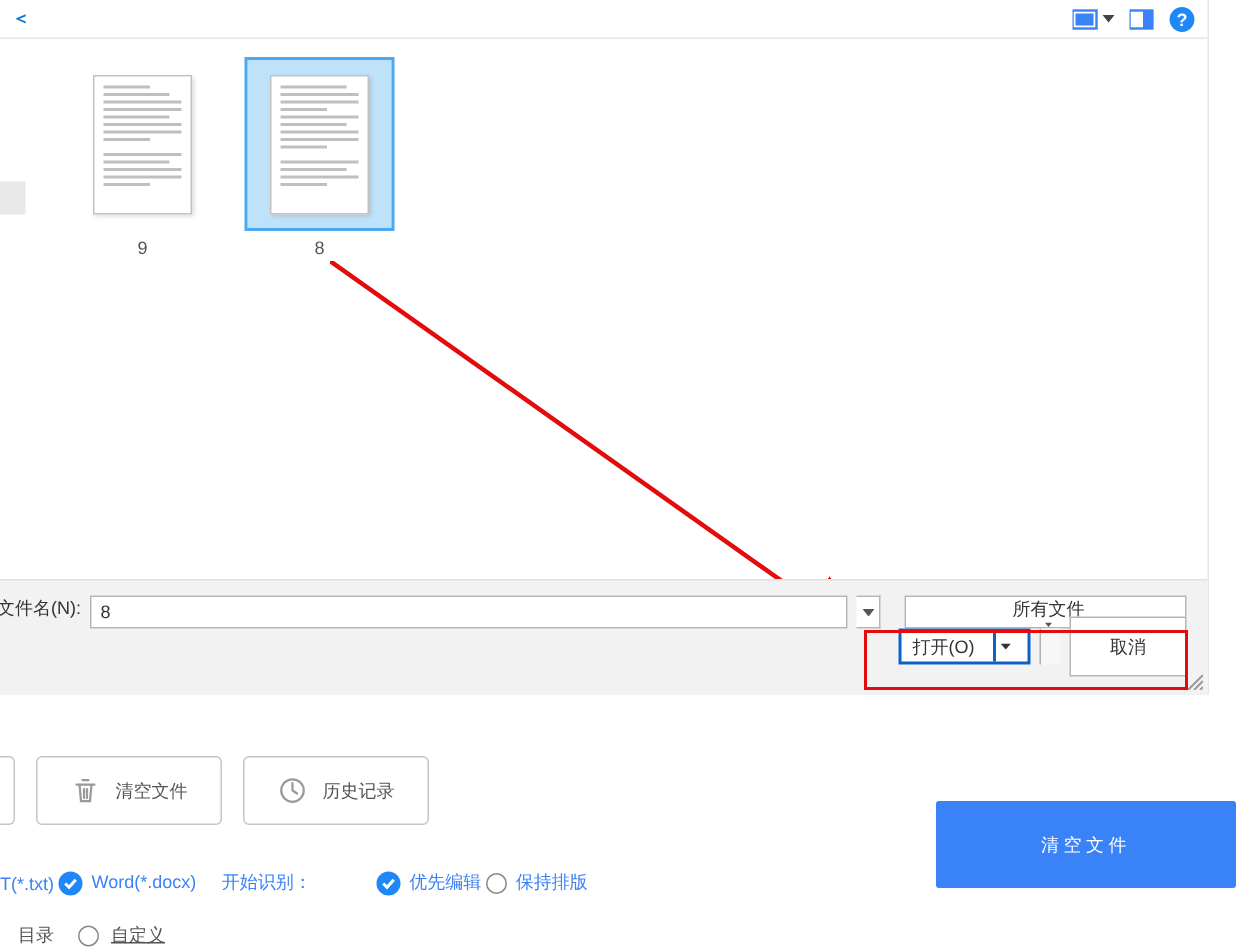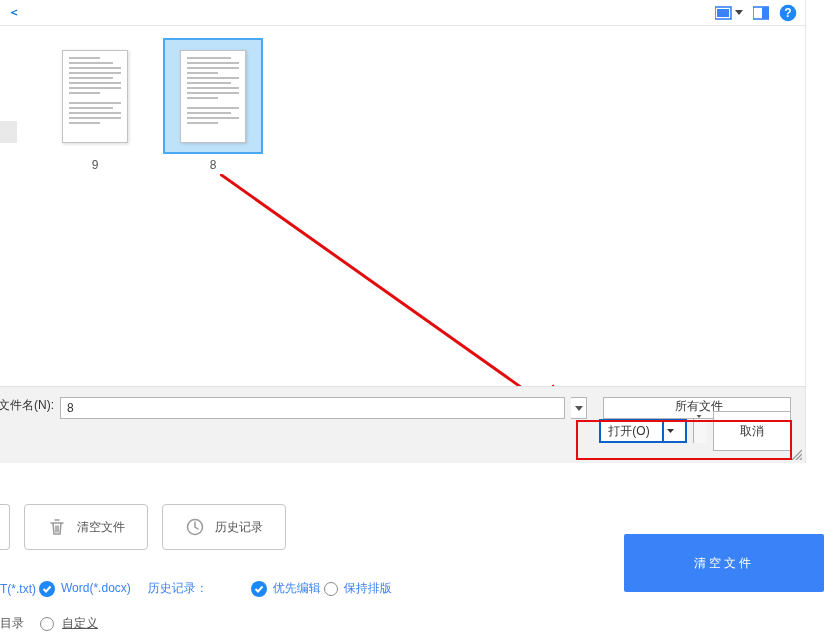--- a/index.html
+++ b/index.html
@@ -222,21 +222,21 @@
 
     .radio {
       width: 14px; height: 14px; border-radius: 50%;
       border: 1px solid #888;
       display: inline-flex; align-items: center; justify-content: center;
       background:#fff;
     }
 
     .line2 {
       margin-top: 18px;
-      padding-left: 0;
+      padding-left: 12px;
       display: flex; align-items: center; gap: 16px;
       color: #555;
       font-size: 14px;
     }
 
     .primary-btn {
       position: absolute;
       right: 10px; top: 52px;
       width: 200px; height: 58px;
       background: #3a82f8;
@@ -397,21 +397,21 @@
   <div class="line-options">
     <span>T(*.txt)</span>
     <span style="display:inline-flex;align-items:flex-start;gap:6px;">
       <span class="chk">
         <svg class="tick" width="10" height="10" viewBox="0 0 10 10">
             <path d="M1.5 5 L4 7.5 L8.5 2.5" fill="none" stroke="#fff" stroke-width="2"></path>
           </svg>
       </span>
       <span>Word(*.docx)</span>
     </span>
-    <span class="lbl">历史记录：</span>
+    <span class="lbl">开始识别：</span>
     <span style="display:inline-flex;align-items:center;gap:6px;padding-left:36px;">
       <span class="chk">
         <svg class="tick" width="10" height="10" viewBox="0 0 10 10">
             <path d="M1.5 5 L4 7.5 L8.5 2.5" fill="none" stroke="#fff" stroke-width="2"></path>
           </svg>
       </span>
       <span>优先编辑</span>
     </span>
     <span style="display:inline-flex;align-items:center;gap:6px;">
       <span class="radio"></span>

